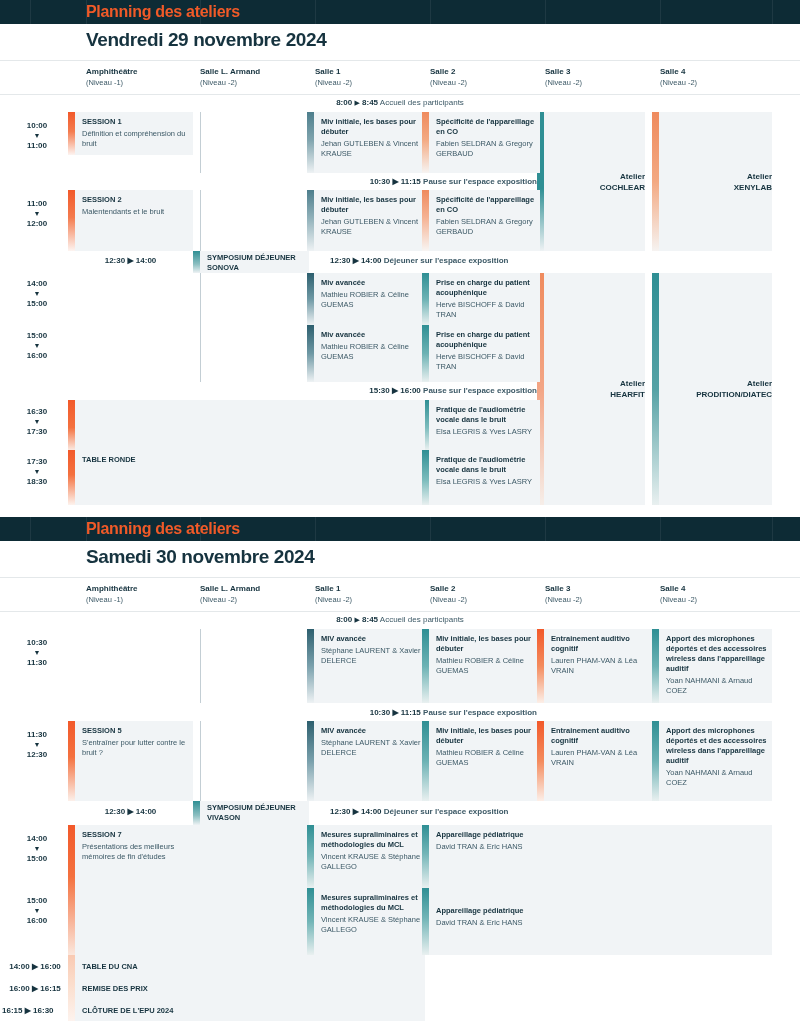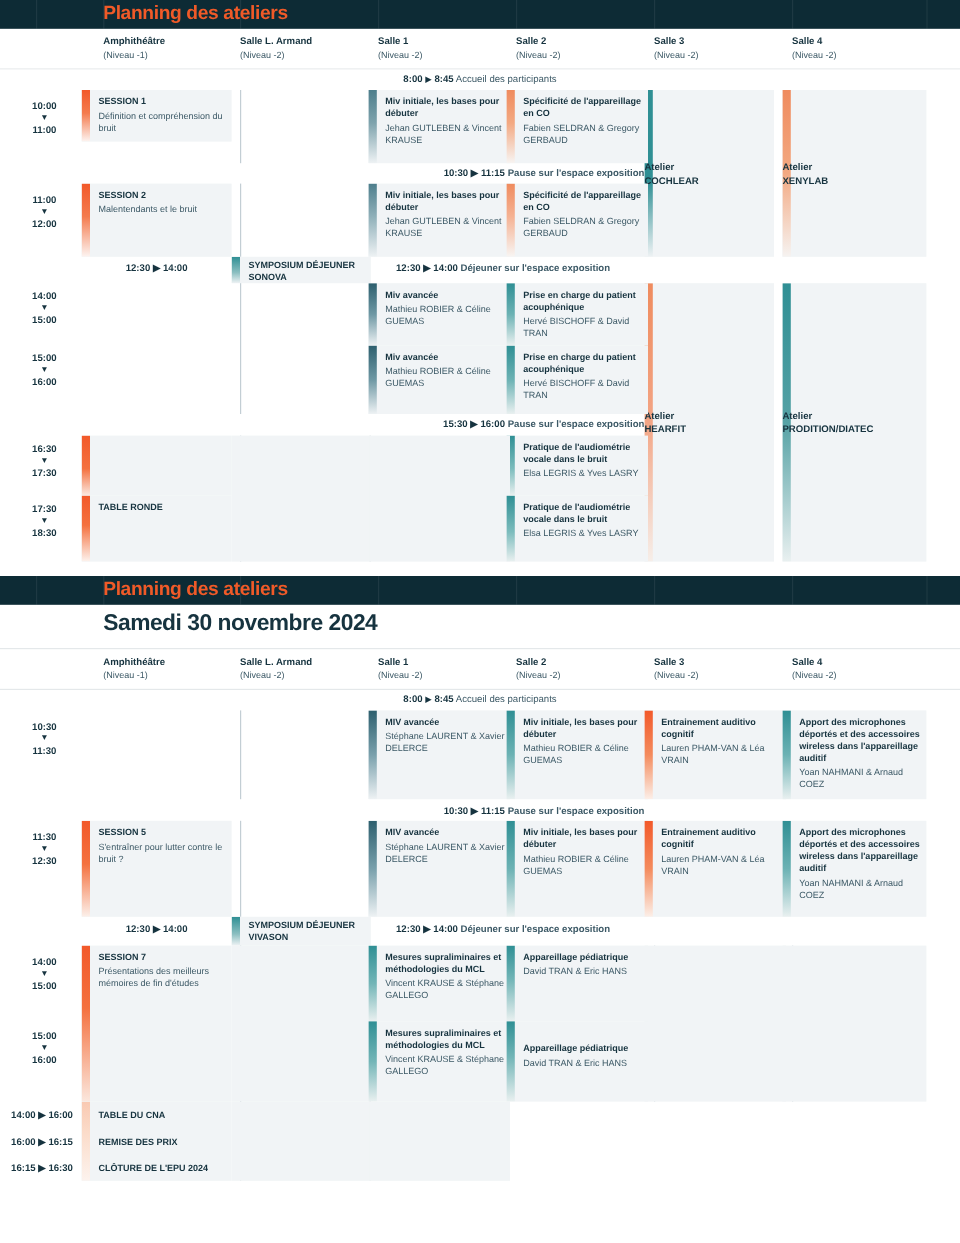--- a/index.html
+++ b/index.html
@@ -89,21 +89,21 @@
     position:absolute;left:14px;right:4px;top:5px;
   }
   .cell .ct-title{
     font-size:7.5px;font-weight:bold;line-height:10px;color:#16333f;
   }
   .cell .ct-sub{
     font-size:7.5px;font-weight:normal;line-height:10px;color:#3c5966;
     margin-top:2px;
   }
   .cell.center .ctext{
-    left:0;right:0;text-align:left;top:50%;transform:translateY(-50%);
+    left:0;right:0;text-align:right;top:50%;transform:translateY(-50%);
   }
   .cell.center .ct-title{font-size:8px;line-height:11px;}
 
   
   .timelabel{
     position:absolute;
     left:6px;width:62px;
     text-align:center;
     font-size:8px;font-weight:bold;line-height:11px;
     color:#16333f;
@@ -134,20 +134,21 @@
       <div class="gridline" style="left:86px"></div>
       <div class="gridline" style="left:200px"></div>
       <div class="gridline" style="left:315px"></div>
       <div class="gridline" style="left:430px"></div>
       <div class="gridline" style="left:545px"></div>
       <div class="gridline" style="left:660px"></div>
       <div class="gridline" style="left:772px"></div>
       <div class="banner-title">Planning des ateliers</div>
     </div>
 
+    <div class="day-title">Vendredi 29 novembre 2024</div>
 
     <div class="colhead">
       <div class="ch" style="left:86px">
         <span class="n">Amphithéâtre</span>
         <span class="lv">(Niveau -1)</span>
       </div>
       <div class="ch" style="left:200px">
         <span class="n">Salle L. Armand</span>
         <span class="lv">(Niveau -2)</span>
       </div>
@@ -626,21 +627,21 @@
       </div>
       <div class="timeline-inline" style="left:82px;top:7px;font-size:7.5px">TABLE DU CNA</div>
 
       <div class="timeline-inline" style="left:2px;top:29px;width:66px;text-align:center">
         <span>16:00</span>
         <span>▶</span>
         <span>16:15</span>
       </div>
       <div class="timeline-inline" style="left:82px;top:29px;font-size:7.5px">REMISE DES PRIX</div>
 
-      <div class="timeline-inline" style="left:2px;top:51px;width:66px;text-align:center">
+      <div class="timeline-inline" style="left:2px;top:51px;width:66px;">
         <span>16:15</span>
         <span>▶</span>
         <span>16:30</span>
       </div>
       <div class="timeline-inline" style="left:82px;top:51px;font-size:7.5px">CLÔTURE DE L'EPU 2024</div>
     </div>
 
   </div>
 </div>
 

